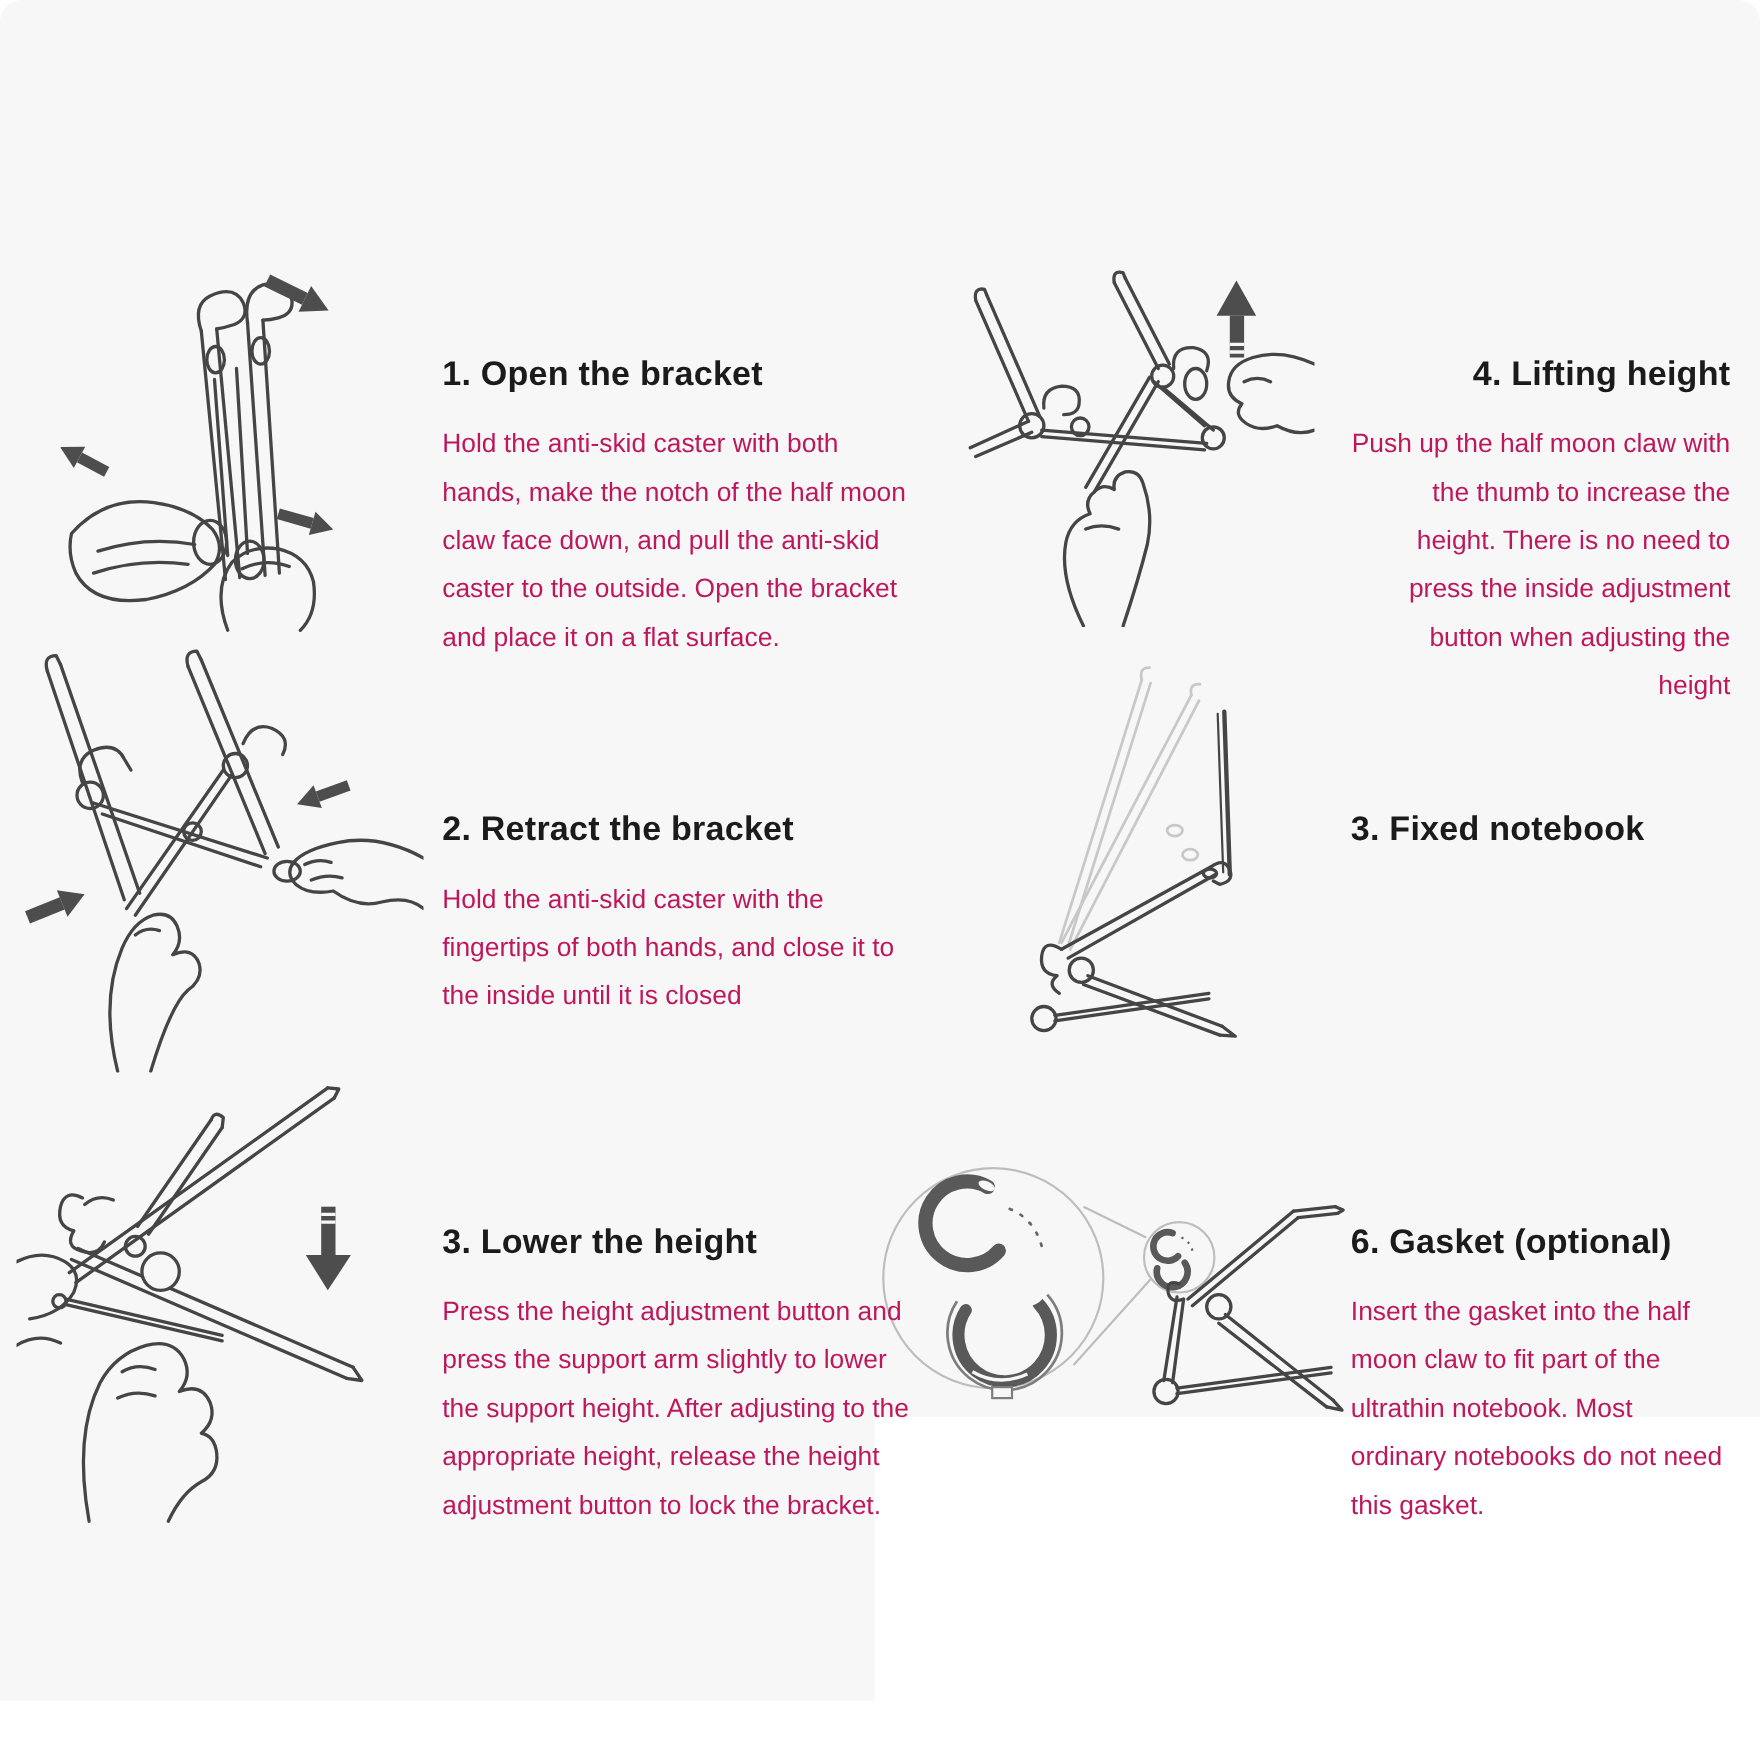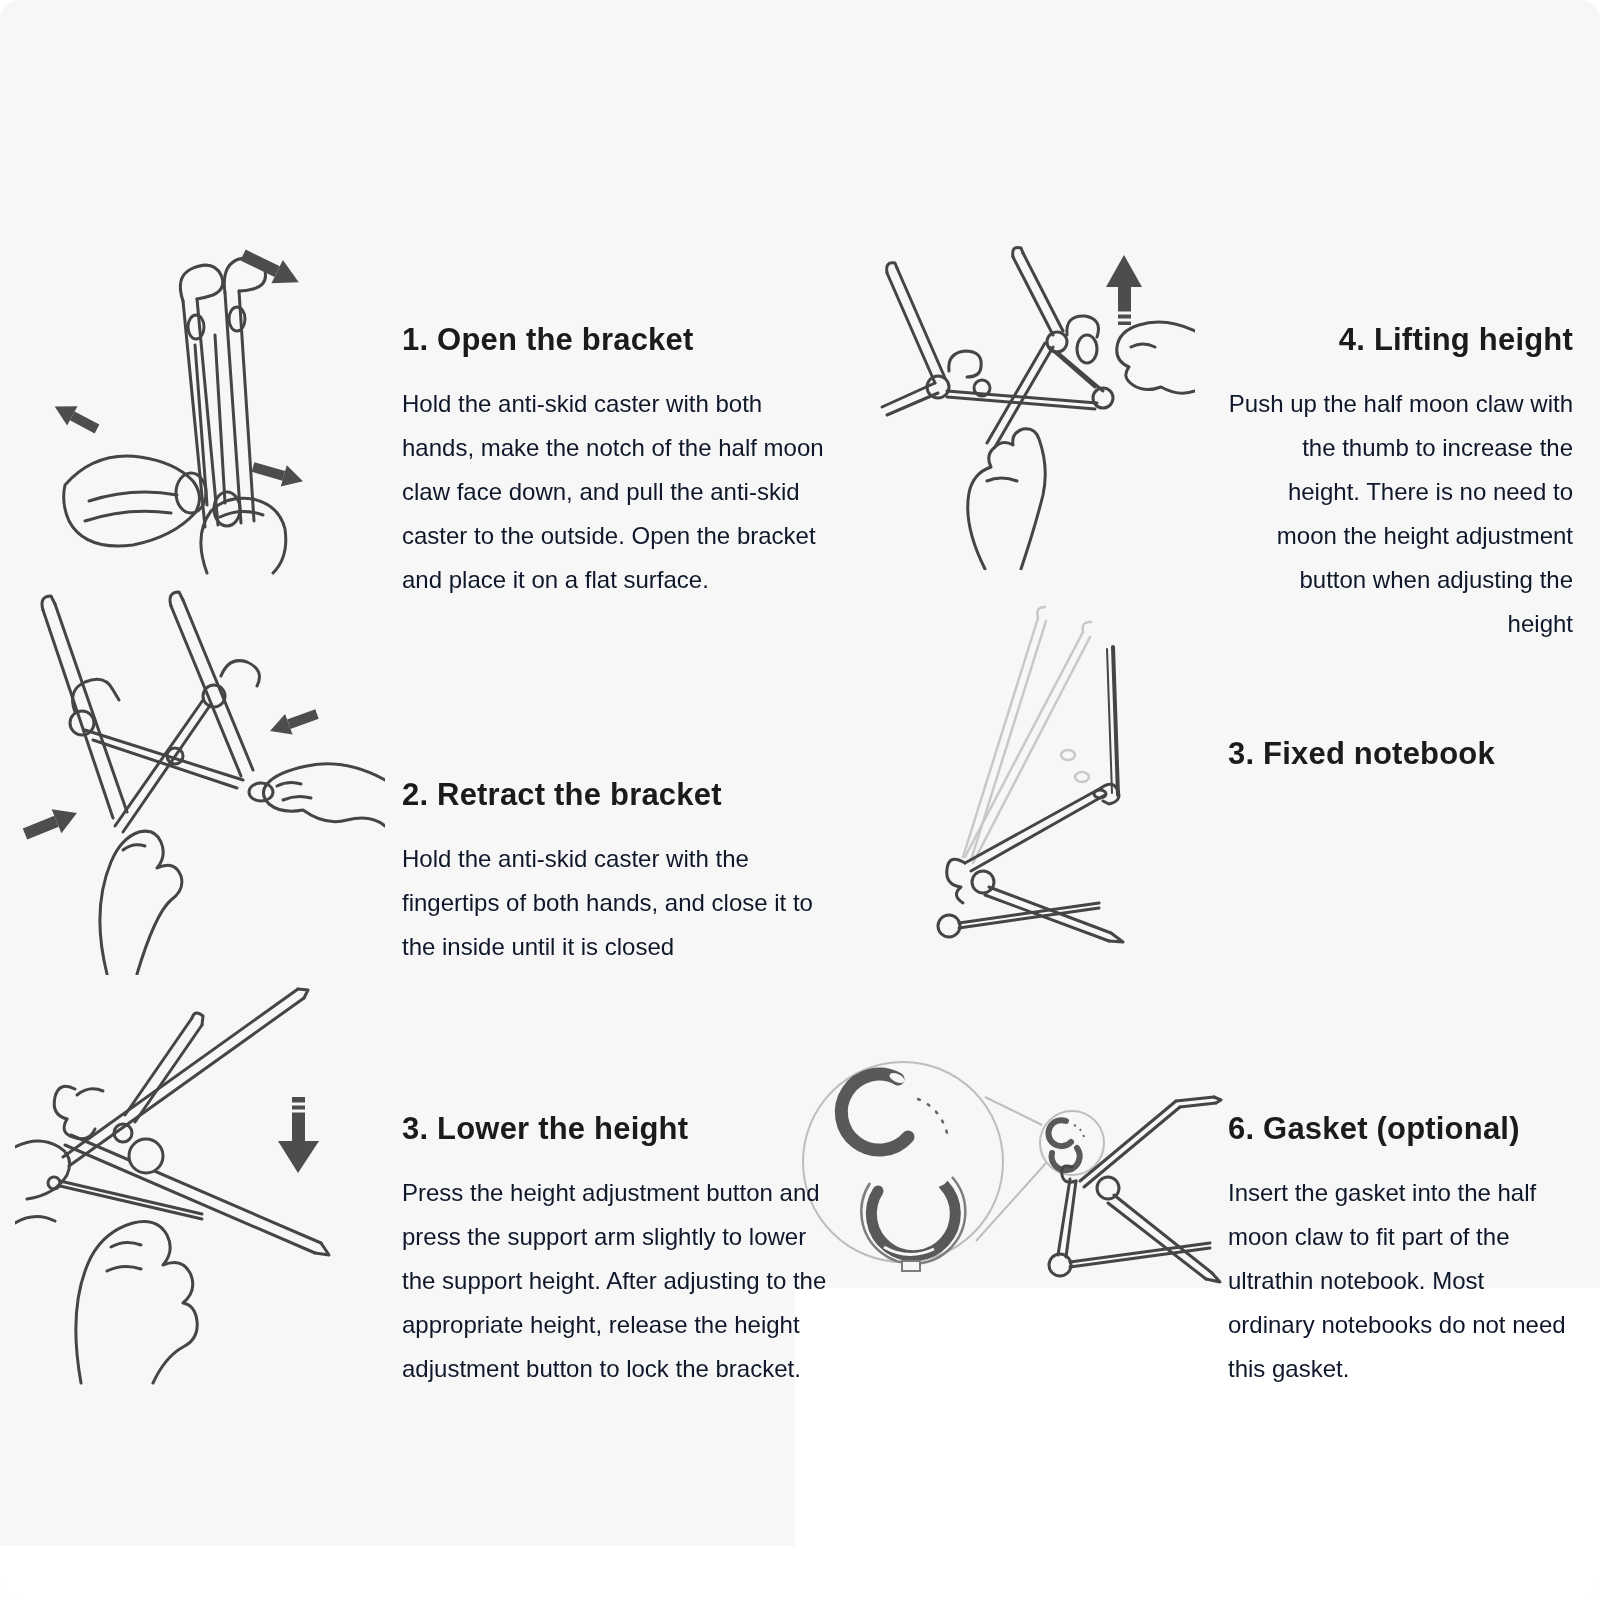--- a/index.html
+++ b/index.html
@@ -2,21 +2,21 @@
 <html><head>
 <meta charset="utf-8">
 <style>
   html,body{margin:0;padding:0;}
   body{font-family:"Liberation Sans","DejaVu Sans",sans-serif;background:#ffffff;}
   .canvas{position:relative;width:1600px;height:1600px;background:#f7f7f7;overflow:hidden;border-radius:20px;}
   .white-patch{position:absolute;left:795px;top:1288px;width:805px;height:312px;background:#ffffff;}
   .white-bottom{position:absolute;left:0;top:1546px;width:1600px;height:54px;background:#ffffff;}
   .step-text{position:absolute;}
   .step-title{font-size:31px;font-weight:700;color:#1b1b1b;letter-spacing:.2px;}
-  .step-body{margin-top:24px;font-size:24px;line-height:44px;color:#0f172a;}
+  .step-body{margin-top:24px;font-size:24px;line-height:44px;color:#be185d;}
   .illus{position:absolute;}
   svg{display:block;}
   .ink{stroke:#454545;stroke-width:3;fill:none;stroke-linecap:round;stroke-linejoin:round;}
   .ghost{stroke:#c8c8c8;stroke-width:2.5;fill:none;stroke-linecap:round;}
   .arrow{fill:#4d4d4d;stroke:none;}
   .lens{stroke:#bdbdbd;stroke-width:2;fill:none;}
   .gasket{stroke:#595959;fill:none;stroke-linecap:round;}
 </style>
 </head>
 <body>
@@ -257,33 +257,33 @@
           <path d="M290,252 L430,233"></path>
       </g>
     </svg>
   </div>
 
   <div class="step-text" style="left:402px;top:322px;width:430px;">
     <div class="step-title">1. Open the bracket</div>
     <div class="step-body">Hold the anti-skid caster with both hands, make the notch of the half moon claw face down, and pull the anti-skid caster to the outside. Open the bracket and place it on a flat surface.</div>
   </div>
 
-  <div class="step-text" style="left:402px;top:736px;width:430px;margin-top:41px;">
+  <div class="step-text" style="left:402px;top:736px;width:430px;">
     <div class="step-title">2. Retract the bracket</div>
     <div class="step-body">Hold the anti-skid caster with the fingertips of both hands, and close it to the inside until it is closed</div>
   </div>
 
   <div class="step-text" style="left:402px;top:1111px;width:430px;">
     <div class="step-title">3. Lower the height</div>
     <div class="step-body">Press the height adjustment button and press the support arm slightly to lower the support height. After adjusting to the appropriate height, release the height adjustment button to lock the bracket.</div>
   </div>
 
   <div class="step-text" style="left:1228px;top:322px;width:345px;text-align:right;">
     <div class="step-title">4. Lifting height</div>
-    <div class="step-body">Push up the half moon claw with the thumb to increase the height. There is no need to moon the height adjustment button when adjusting the height</div>
+    <div class="step-body">Push up the half moon claw with the thumb to increase the height. There is no need to press the inside adjustment button when adjusting the height</div>
   </div>
 
   <div class="step-text" style="left:1228px;top:736px;width:345px;">
     <div class="step-title">3. Fixed notebook</div>
   </div>
 
   <div class="step-text" style="left:1228px;top:1111px;width:345px;">
     <div class="step-title">6. Gasket (optional)</div>
     <div class="step-body">Insert the gasket into the half moon claw to fit part of the ultrathin notebook. Most ordinary notebooks do not need this gasket.</div>
   </div>

